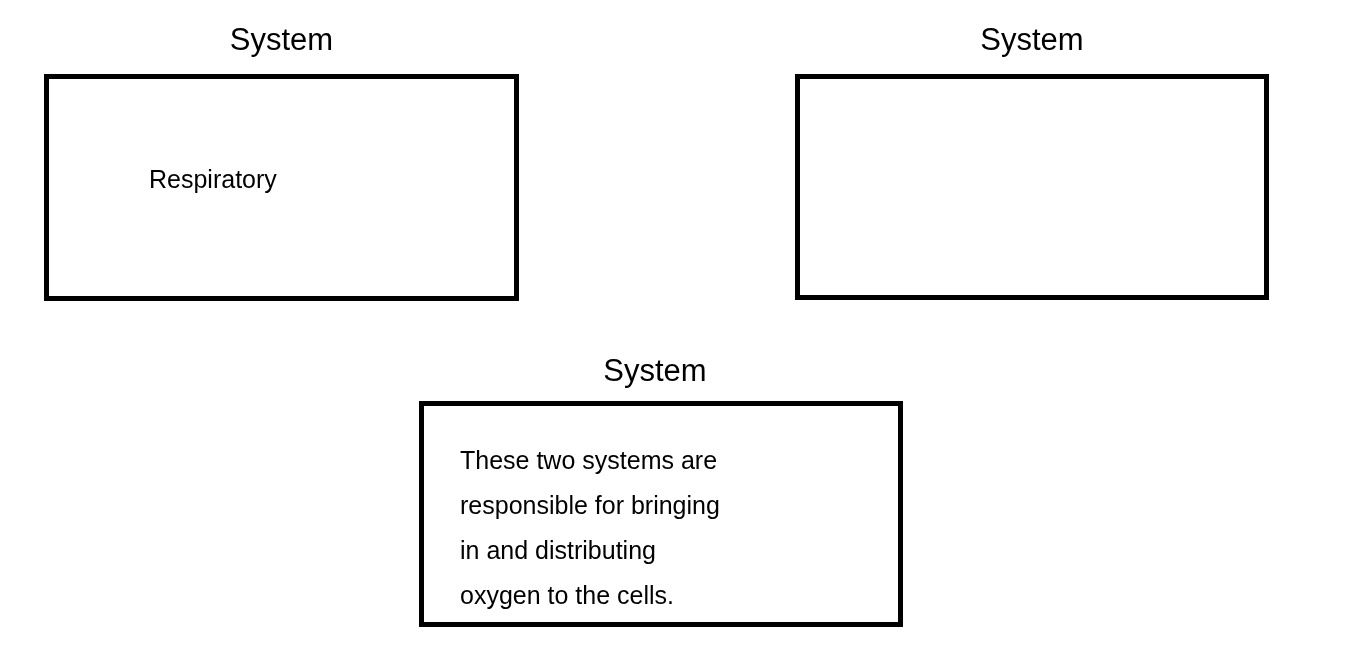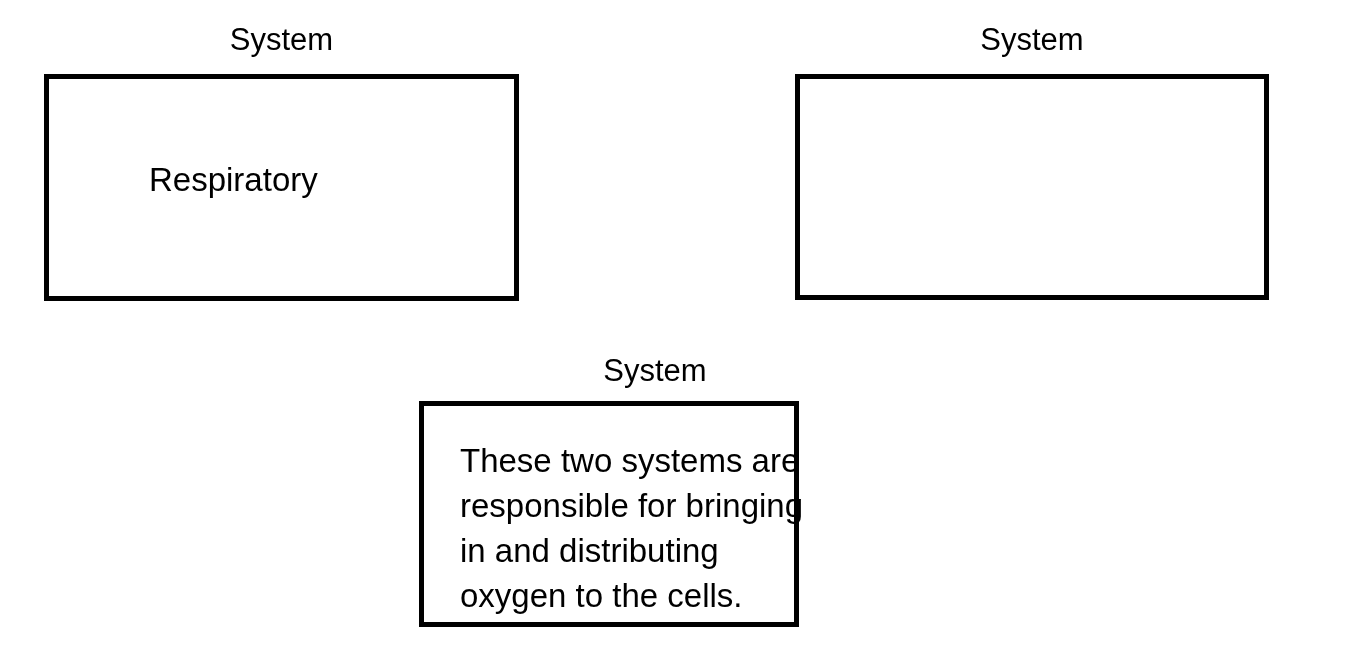--- a/index.html
+++ b/index.html
@@ -43,21 +43,21 @@
 
   .node-box {
     position: absolute;
     box-sizing: border-box;
     border: 5px solid #000000;
     background: #ffffff;
   }
 
   .node-box-text {
     position: absolute;
-    font-size: 33px;
+    font-size: 25px;
     line-height: 45px;
     color: #000000;
     white-space: pre-line;
   }
 
   
   #node-system-respiratory {
     left: 44px;
     top: 22px;
     width: 475px;
@@ -103,21 +103,21 @@
     width: 472px;
   }
   #node-process .node-caption {
     top: 0;
     left: 75px;
     width: 322px;
   }
   #node-process .node-box {
     left: 0;
     top: 48px;
-    width: 380px;
+    width: 484px;
     height: 226px;
   }
   #node-process .node-box-text {
     left: 36px;
     top: 32px;
     width: 400px;
   }
 </style>
 </head>
 <body>

